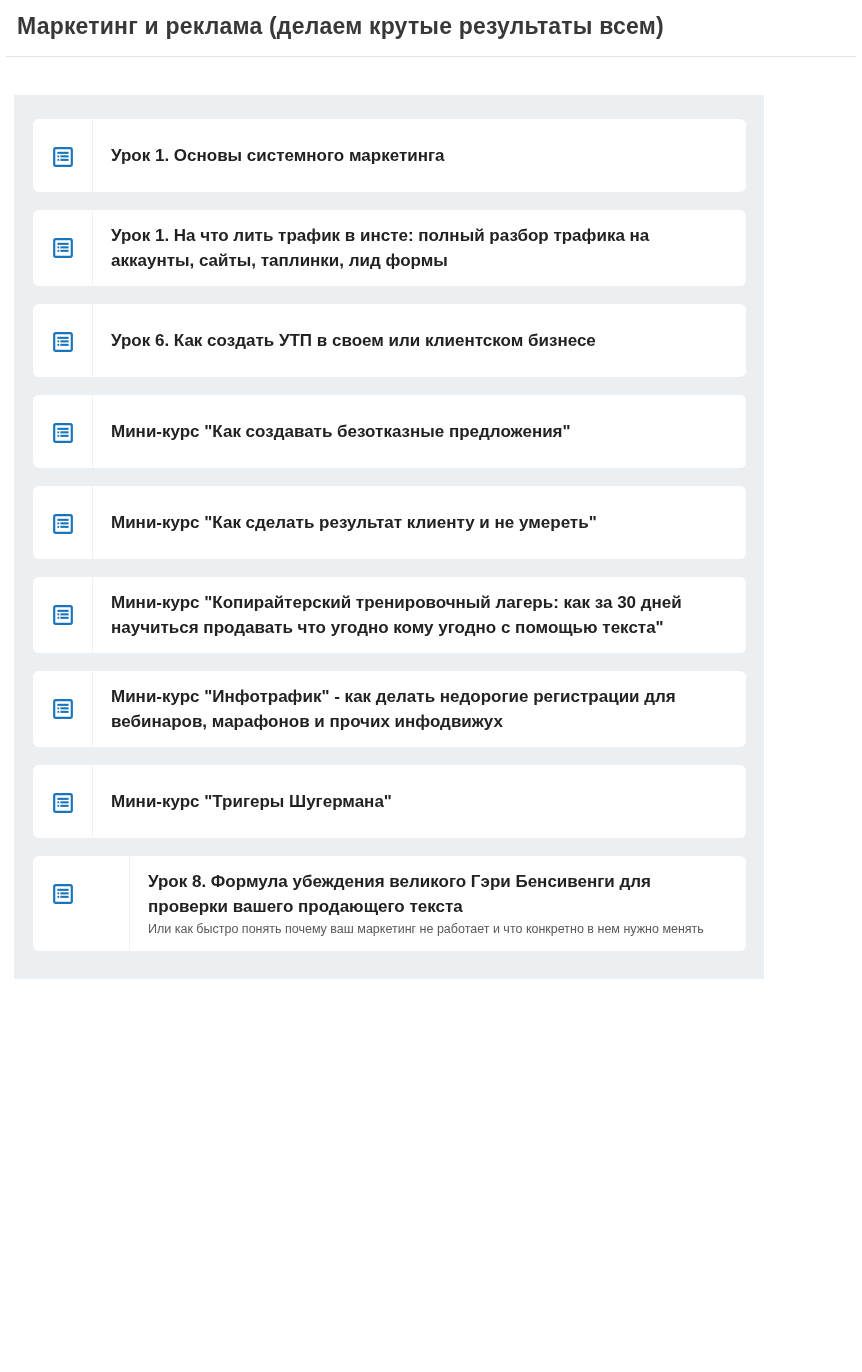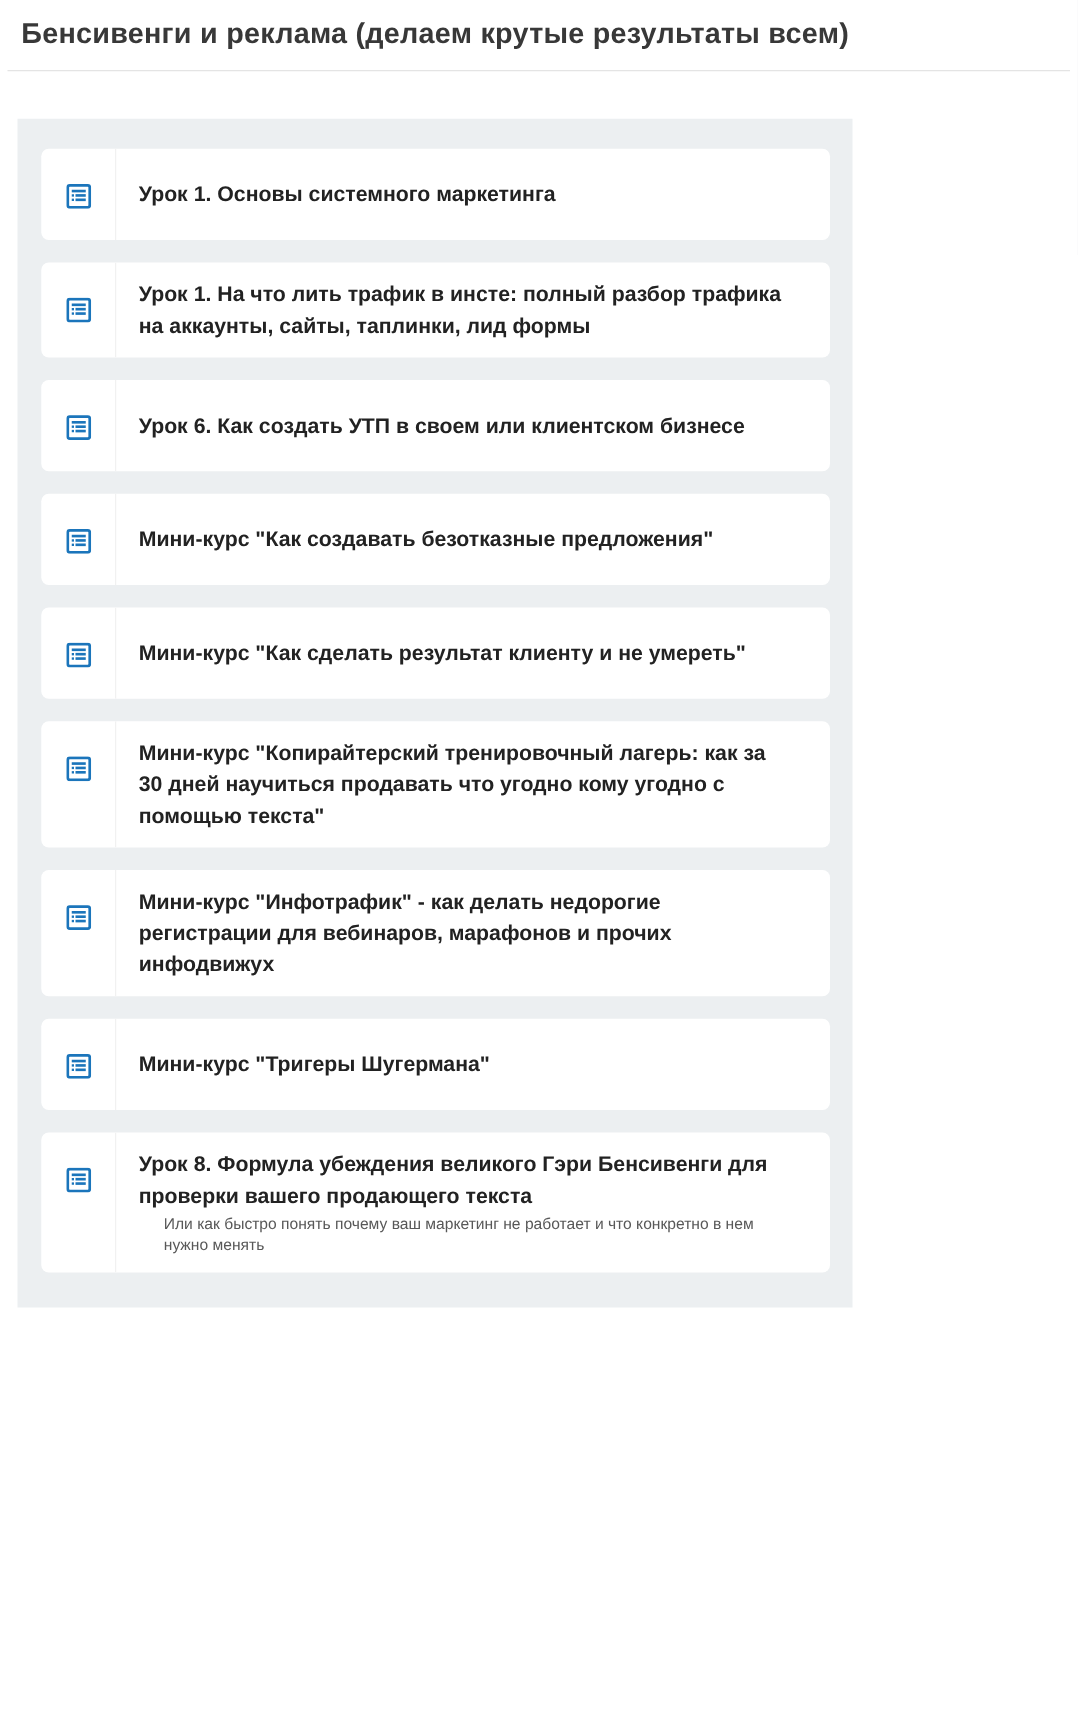--- a/index.html
+++ b/index.html
@@ -25,37 +25,37 @@
     font-size: 23px;
     line-height: 30px;
     font-weight: 700;
     color: var(--header-text, #383838);
     letter-spacing: 0.2px;
   }
 
   
   .lessons-panel {
     margin: 38px 62px 19px 14px;   
-    width: 668px;
+    width: 750px;
     background: var(--panel-bg, #eceff1);
     padding: 24px 18px 28px 19px;
   }
 
   
   .card {
     display: flex;
     align-items: stretch;
     background: var(--card-bg, #ffffff);
     border-radius: 6px;
     min-height: 73px;
     margin-bottom: 18px;
     cursor: pointer;
     overflow: hidden;
   }
-  .card:last-child { margin-bottom: 0; }
+  .card:last-child { margin-bottom: 0; gap: 37px; }
 
   .icon-cell {
     flex: 0 0 59px;
     display: flex;
     justify-content: center;
     align-items: flex-start;
     padding-top: 28px;
   }
   .icon-cell .icon {
     width: 20px;
@@ -82,28 +82,27 @@
     max-width: 648px;
   }
 
   .lesson-subtitle {
     font-size: 12.5px;
     line-height: 17px;
     font-weight: 400;
     color: var(--subtitle-text, #585858);
     margin-top: 2px;
     max-width: 648px;
-    margin-left: 20px;
   }
 </style>
 </head>
 <body>
 
 <header class="page-header">
-  <h1>Бенсивенги и реклама (делаем крутые результаты всем)</h1>
+  <h1>Маркетинг и реклама (делаем крутые результаты всем)</h1>
 </header>
 
 <main class="lessons-panel">
   <div id="lesson-list">
   <div class="card">
     <div class="icon-cell">
       <span class="icon">
         <svg viewBox="0 0 20 20" aria-hidden="true">
           <rect x="1.2" y="1.2" width="17.6" height="17.6" rx="1.6" fill="none" stroke="currentColor" stroke-width="2.2"></rect>
           <rect x="4.4" y="4.8" width="11.2" height="2.1" fill="currentColor"></rect>

